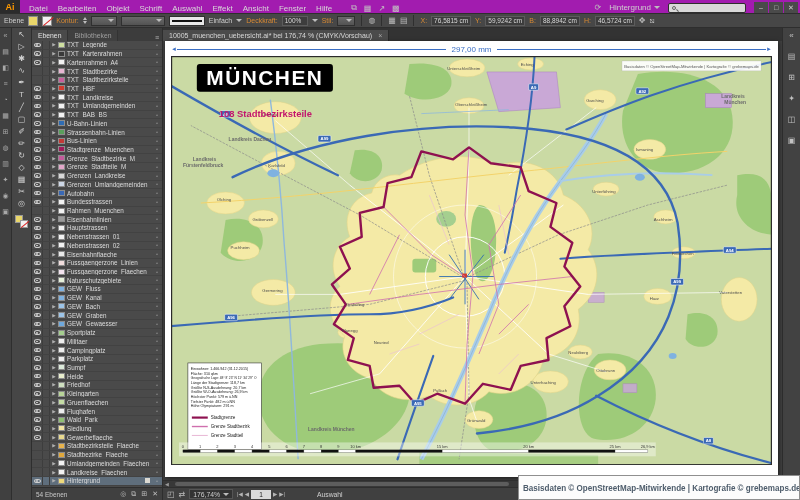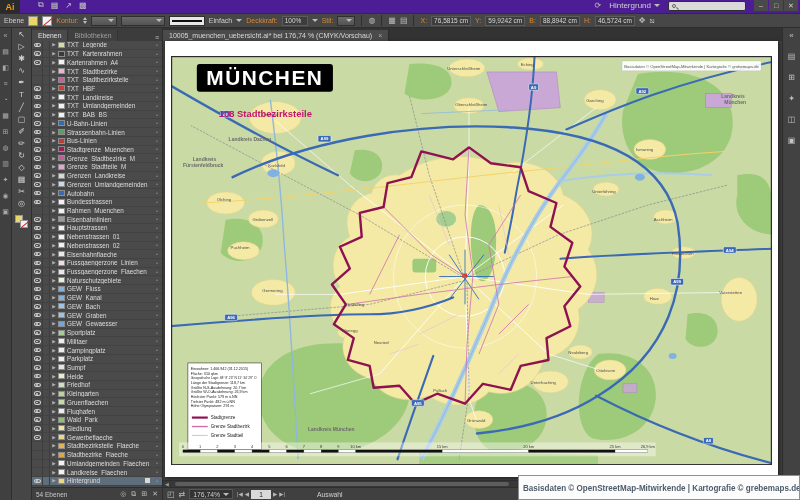--- a/index.html
+++ b/index.html
@@ -1,20 +1,20 @@
 <!DOCTYPE html>
 <html><head>
 <meta charset="utf-8">
 <style>
   html,body{margin:0;padding:0;background:#2b2b2b}
   *{box-sizing:border-box}
   .app{position:relative;width:800px;height:500px;overflow:hidden;background:#3f3f3f;
        font-family:"Liberation Sans",sans-serif;color:#d6d6d6;-webkit-font-smoothing:antialiased}
   
-  .menubar{height:14px;background:#4c1d95;border-bottom:1px solid #2e2e2e;display:flex;align-items:flex-start;font-size:8px}
+  .menubar{height:14px;background:#a21caf;border-bottom:1px solid #2e2e2e;display:flex;align-items:flex-end;font-size:8px}
   .logo{width:20px;height:13px;display:flex;align-items:center;justify-content:center;
         color:#ff9a00;font-weight:bold;font-size:9px;background:#2b2b2b;margin-right:4px}
   .mi{padding:0 5px;color:#d8d8d8;cursor:default}
   .mb-icons{display:flex;align-items:center;gap:7px;margin-left:14px;color:#c2c2c2;font-size:8px}
   .mb-right{margin-left:auto;display:flex;align-items:center;gap:8px;padding-right:2px}
   .workspace{font-size:8px;color:#cfcfcf;display:flex;align-items:center;gap:3px}
   .caret{width:0;height:0;border-left:3px solid transparent;border-right:3px solid transparent;border-top:3px solid #bdbdbd;display:inline-block}
   .searchbox{width:78px;height:10px;background:#d9d9d9;border:1px solid #2e2e2e;border-radius:2px;display:flex;align-items:center;padding:0 3px;gap:3px}
   .mag{width:4px;height:4px;border:1px solid #666;border-radius:50%;position:relative;flex:none}
   .mag:after{content:"";position:absolute;left:3px;top:3px;width:3px;height:1px;background:#666;transform:rotate(45deg)}
@@ -103,20 +103,31 @@
   .sclbl{font-family:"Liberation Sans",sans-serif;font-size:4px;fill:#333}
   .shieldtxt{font-family:"Liberation Sans",sans-serif;font-size:4.3px;fill:#fff;font-weight:bold}
 </style>
 </head>
 <body>
 
 <div class="app">
 
   <div class="menubar">
     <div class="logo">Ai</div>
+    <nav id="menus" style="display:flex">
+        <span class="mi">Datei</span>
+        <span class="mi">Bearbeiten</span>
+        <span class="mi">Objekt</span>
+        <span class="mi">Schrift</span>
+        <span class="mi">Auswahl</span>
+        <span class="mi">Effekt</span>
+        <span class="mi">Ansicht</span>
+        <span class="mi">Fenster</span>
+        <span class="mi">Hilfe</span>
+      </nav>
     <div class="mb-icons" id="mbIcons">
         <span>⧉</span>
         <span>▦</span>
         <span>↗</span>
         <span>▩</span>
       </div>
     <div class="mb-right">
       <span class="cb-ico">⟳</span>
       <span class="workspace">
         <span>Hintergrund</span>
@@ -736,20 +747,27 @@
 
     <div class="canvas">
       <div class="doctab">
         <span class="dtab">
           <span>10005_muenchen_uebersicht.ai* bei 176,74 % (CMYK/Vorschau)</span>
           <span class="x">×</span>
         </span>
       </div>
       <div class="cwork">
         <div class="artboard">
+          <div class="dim">
+            <span class="ar">◄</span>
+            <span class="ln"></span>
+            <span class="dl">297,00 mm</span>
+            <span class="ln"></span>
+            <span class="ar">►</span>
+          </div>
 
           <svg class="mapsvg" id="mapSvg" viewBox="0 0 605 412" preserveAspectRatio="none">
 
             <rect x="0" y="0" width="605" height="412" fill="#ccdca6"></rect>
             <rect x="0" y="0" width="605" height="412" fill="#c6d69e" opacity="0.3"></rect>
             <g>
 
               <g fill="#9ecb79">
                 <path d="M 150,290 C 200,285 235,300 240,330 C 245,365 210,395 165,400 C 120,402 90,380 88,345 C 88,315 110,295 150,290 Z"></path>
                 <path d="M 330,330 C 360,325 380,340 378,365 C 375,390 350,402 325,398 C 305,393 300,360 310,342 Z"></path>

